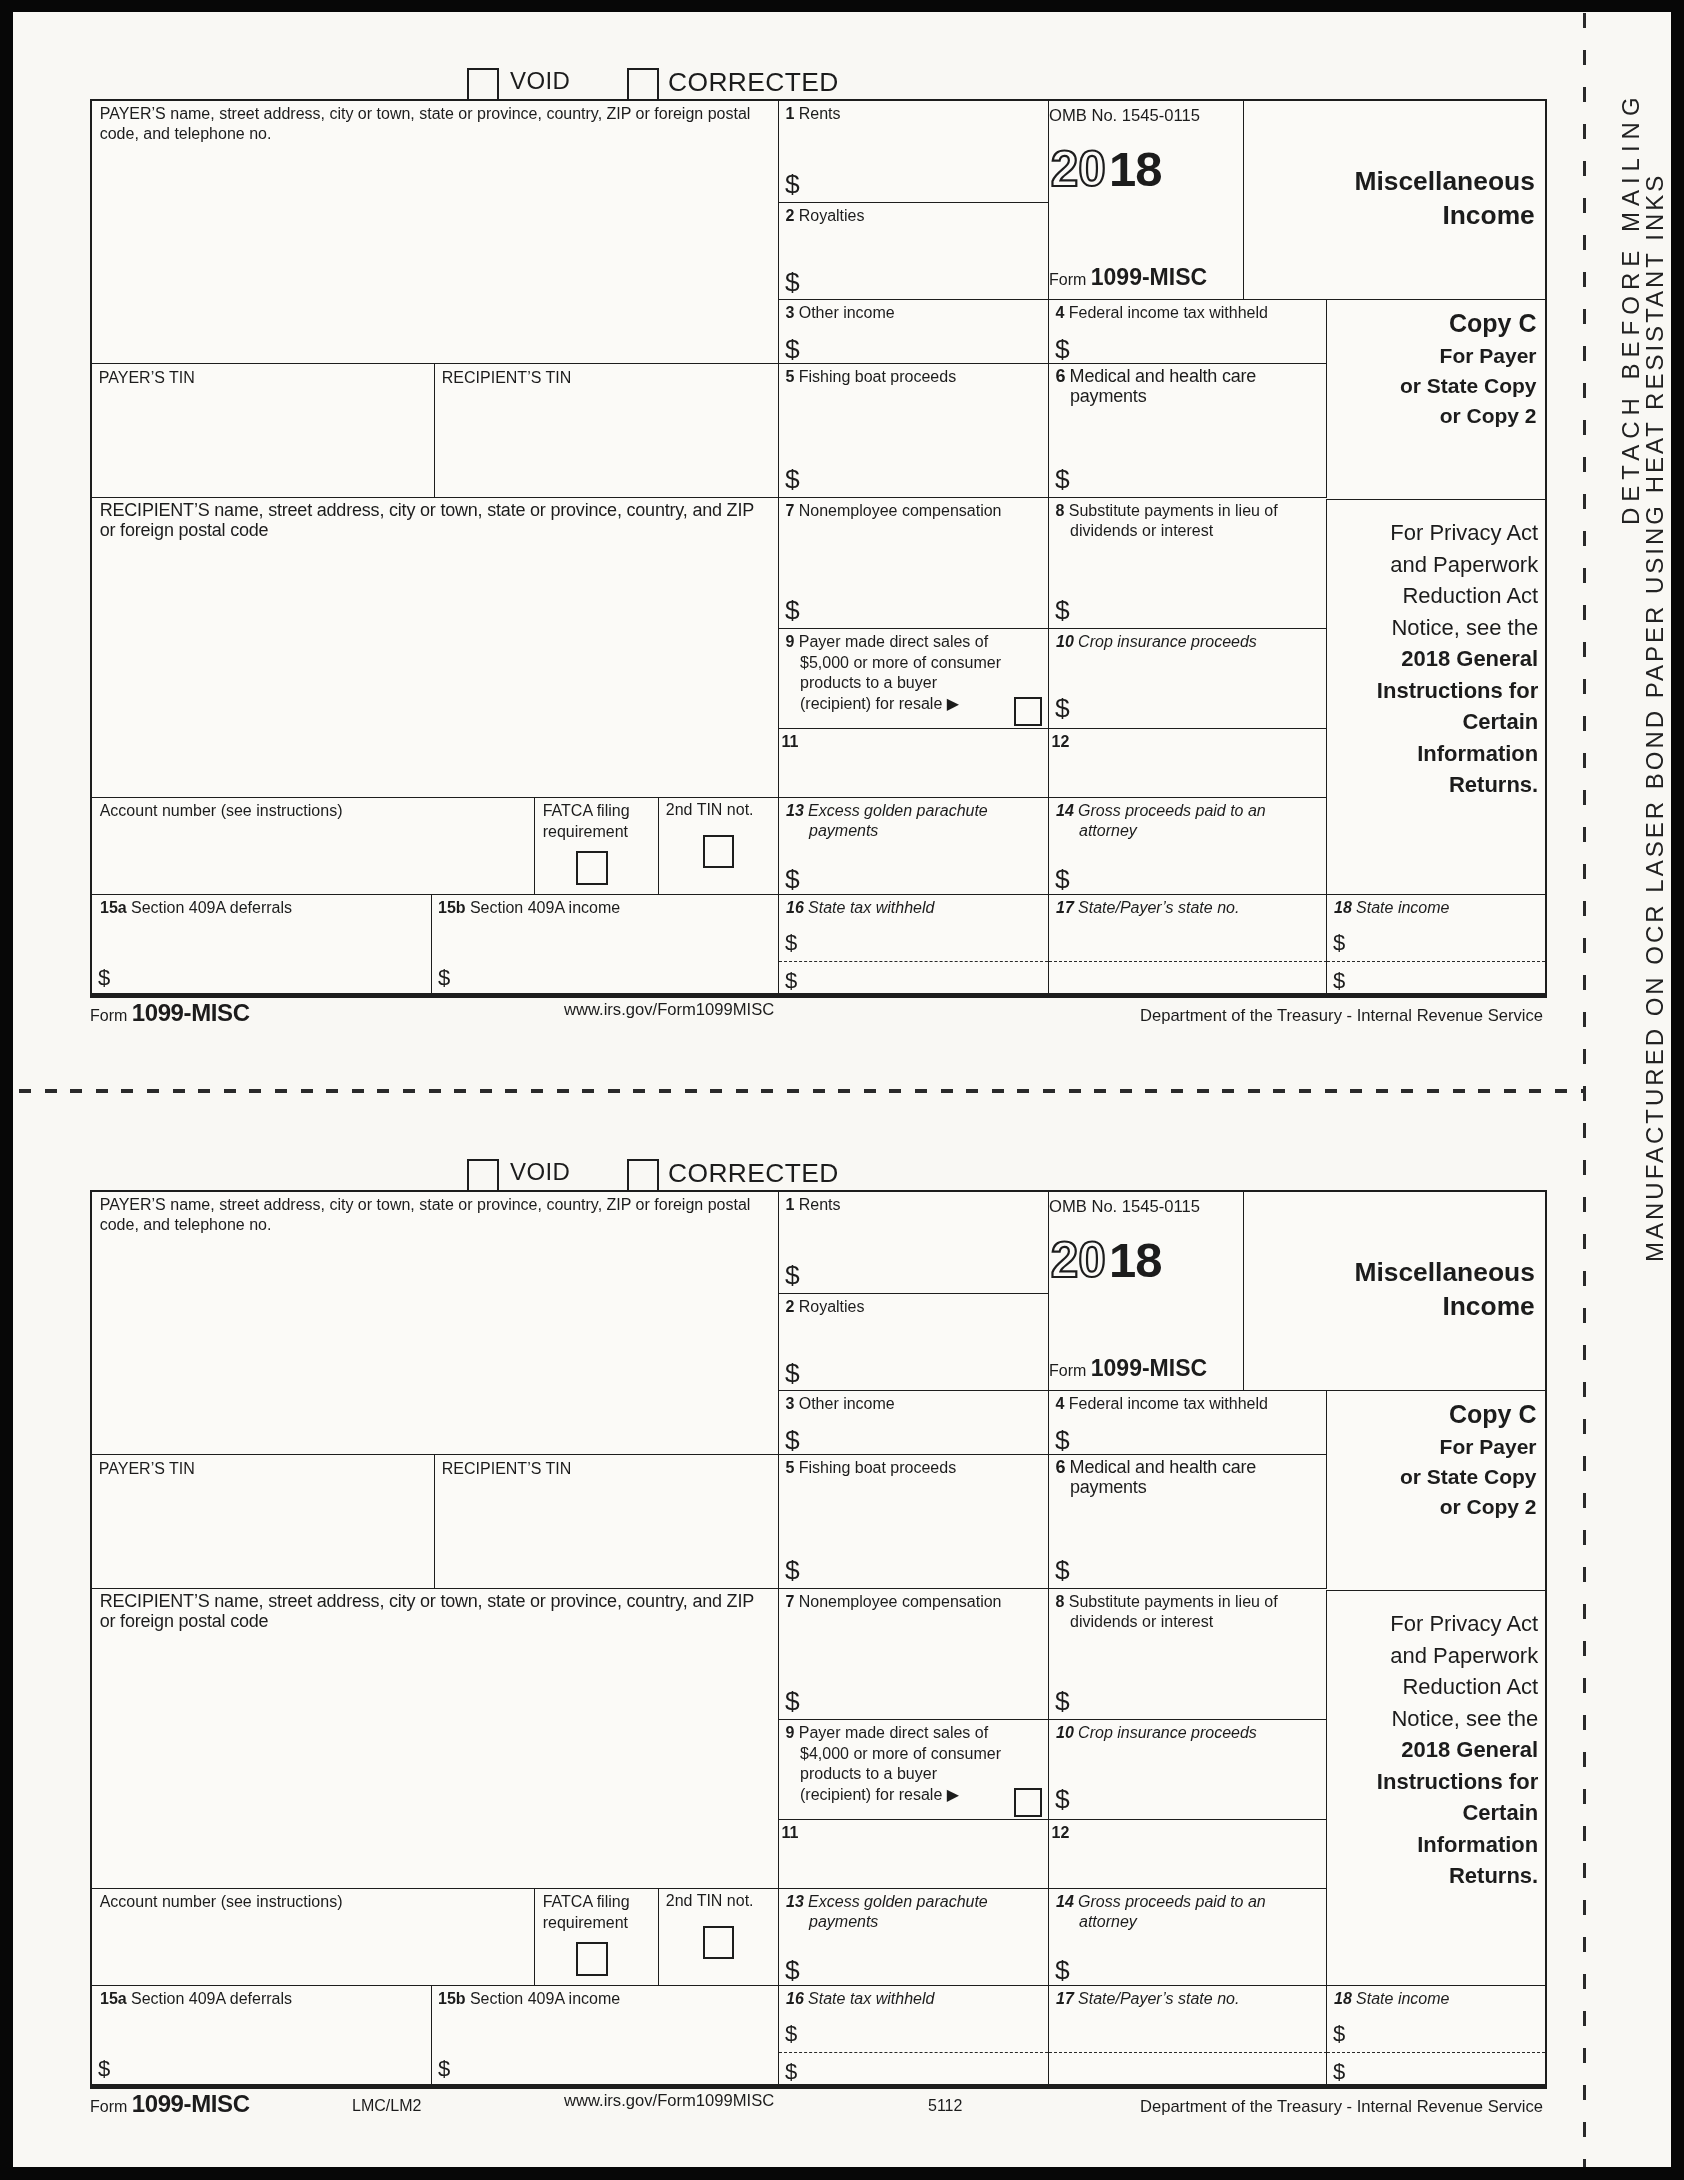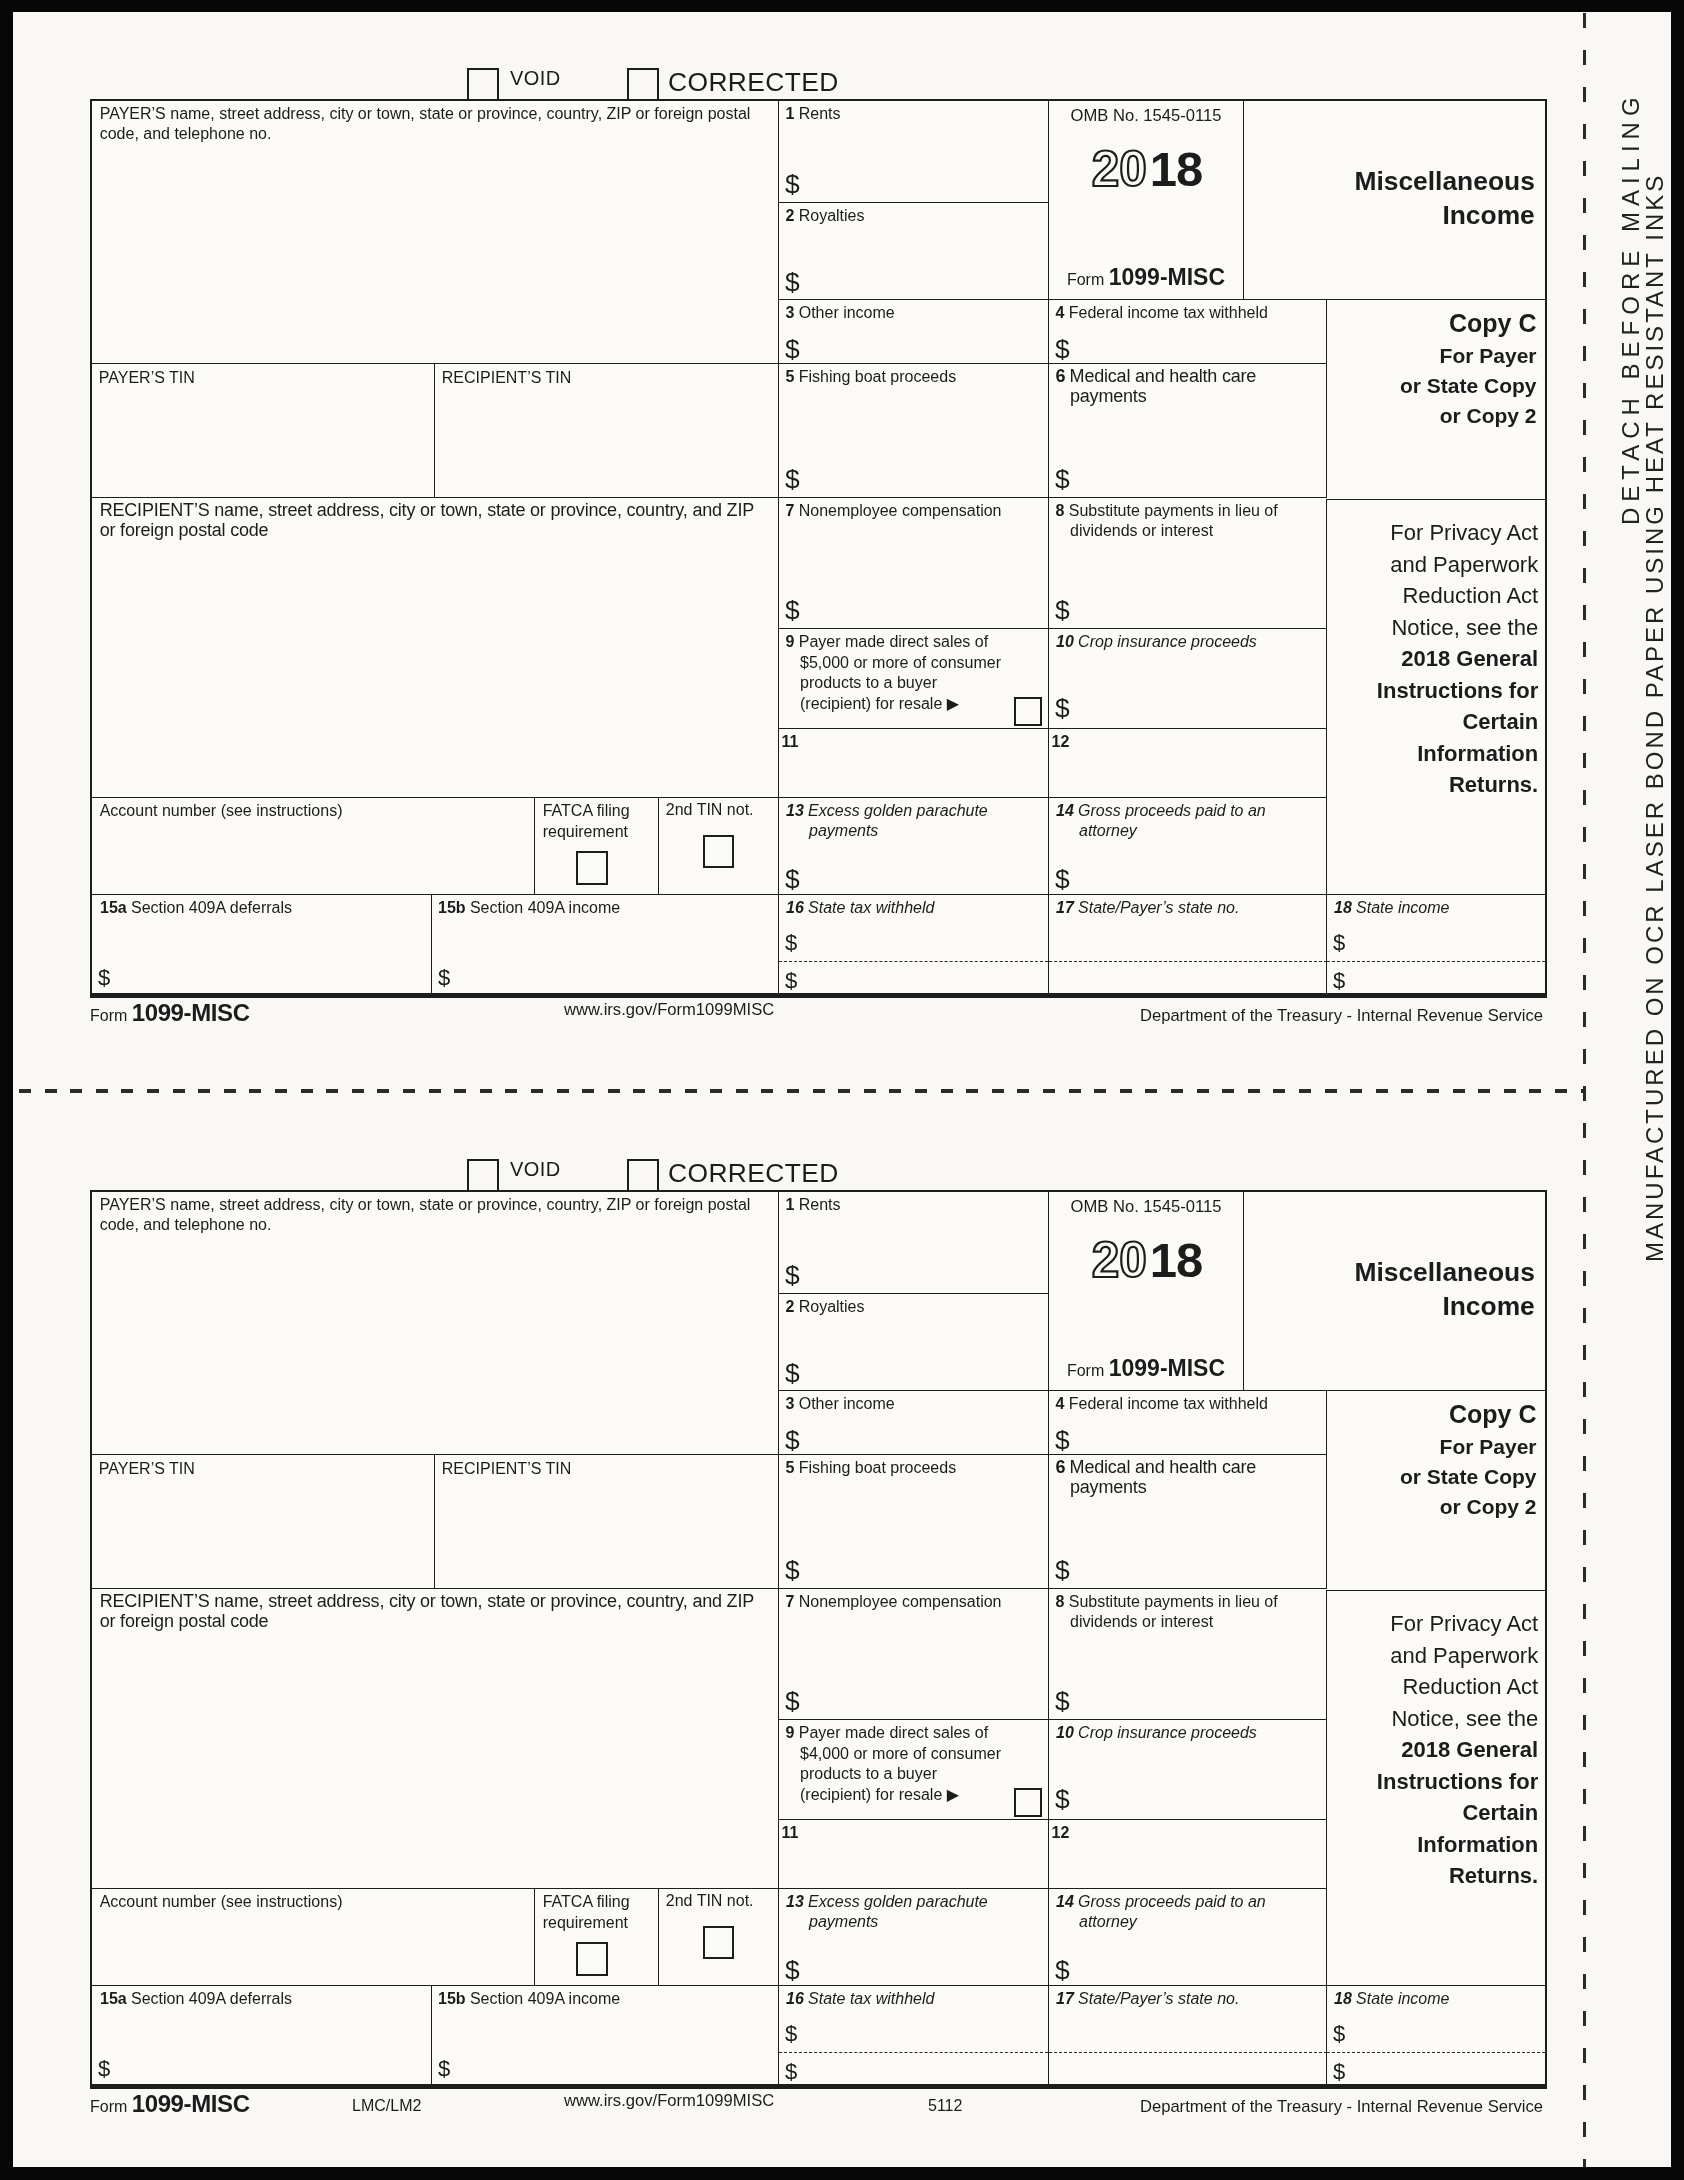--- a/index.html
+++ b/index.html
@@ -16,21 +16,21 @@
   .form-slot{position:absolute;left:90px;width:1453px;height:971px;}
   .form-slot.copy1{top:66px;}
   .form-slot.copy2{top:1157px;}
   .form-instance{position:absolute;inset:0;}
 
   
   .void-row{position:absolute;left:0;top:0;width:1453px;height:33px;}
   .cbx{position:absolute;border:2.6px solid #1d1d1d;background:transparent;}
   .void-cb{left:377px;top:1.7px;width:28px;height:31px;}
   .corr-cb{left:537px;top:1.7px;width:28px;height:31px;}
-  .void-lbl{position:absolute;left:420px;top:0.9px;font-size:20px;letter-spacing:0.4px;}
+  .void-lbl{position:absolute;left:420px;top:0.9px;font-size:24px;letter-spacing:0.4px;}
   .corr-lbl{position:absolute;left:578px;top:0.9px;font-size:26.4px;letter-spacing:0.4px;}
 
   
   .formbox{position:absolute;left:0;top:33px;width:1453px;height:892px;
            border:2.6px solid #1d1d1d;border-bottom-width:5.1px;background:#fbfaf7;}
   .cell{position:absolute;box-sizing:border-box;border-left:1.7px solid #1d1d1d;border-top:1.7px solid #1d1d1d;}
   .cell.no-l{border-left:none;}
   .cell.no-t{border-top:none;}
 
   .lbl{font-size:16px;line-height:19.6px;padding-top:3.4px;padding-right:5.1px;}
@@ -43,21 +43,21 @@
   .tinlbl{font-size:16px;padding:5.1px 0 0 6.8px;}
 
   .dollar{position:absolute;left:6px;font-size:26.4px;line-height:25.6px;}
   .d-bot{bottom:4.3px;}
   .d-sm{font-size:22px;line-height:21px;}
   .d-mid{top:37px;}
   .d-low{bottom:1.7px;}
   .dashline{position:absolute;left:0;right:0;top:66px;border-top:1.7px dashed #2a2a2a;}
 
   
-  .omb-cell{display:flex;flex-direction:column;align-items:center;}
+  .omb-cell{display:flex;flex-direction:column;align-items:flex-start;}
   .omb-lbl{font-size:16.6px;margin-top:5.1px;}
   .year{display:flex;align-items:flex-end;margin-top:22px;}
   .y20{display:block;}
   .y20 text{font-family:"Liberation Sans","DejaVu Sans",sans-serif;font-size:58px;font-weight:bold;
             fill:none;stroke:#1d1d1d;stroke-width:2.6px;}
   .y18{font-size:49px;font-weight:bold;line-height:39px;letter-spacing:-0.9px;}
   .omb-form{margin-top:auto;margin-bottom:8.5px;font-size:16px;}
   .omb-form b{font-size:23px;letter-spacing:0;}
   .misc-title{font-size:26.4px;font-weight:bold;text-align:right;line-height:34px;
               padding:63px 10.2px 0 0;white-space:pre-line;}

